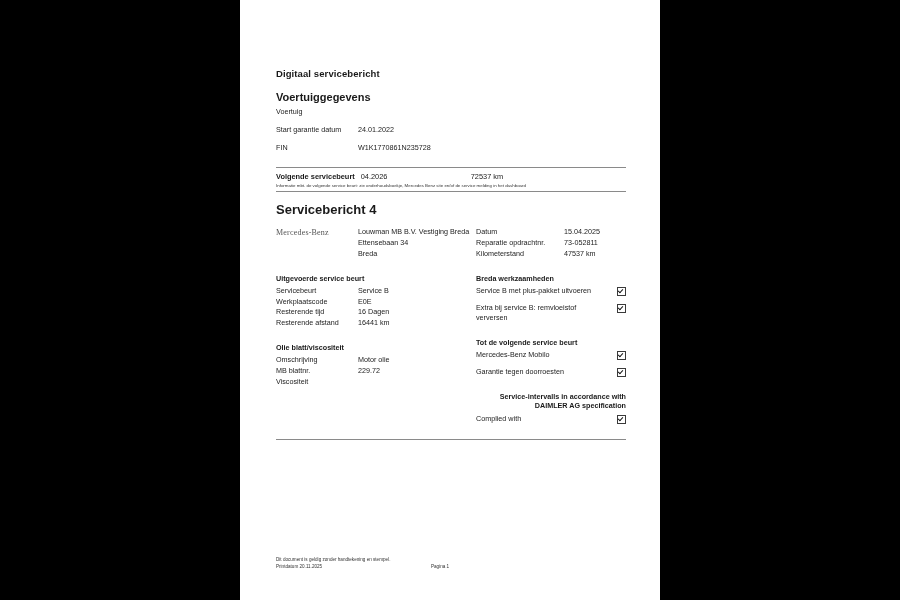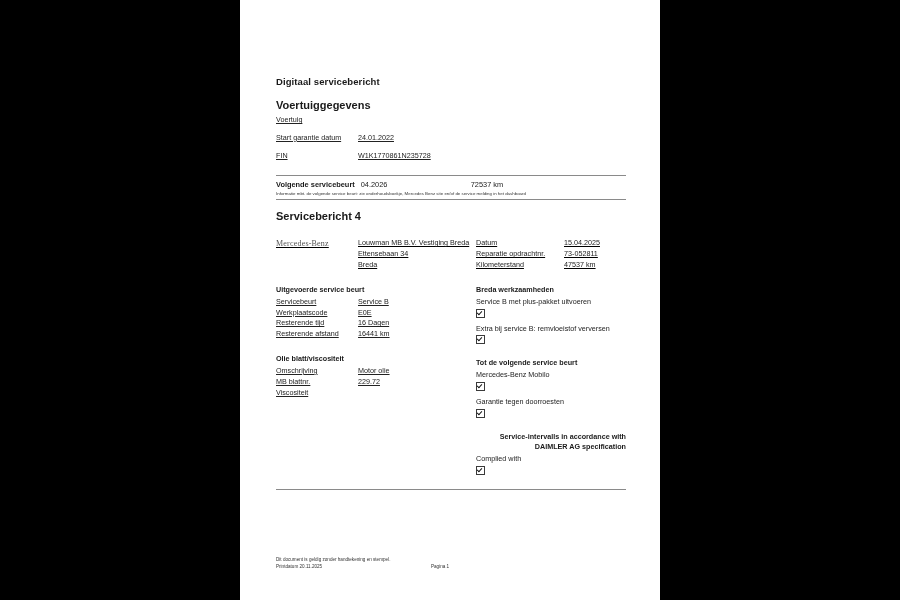--- a/index.html
+++ b/index.html
@@ -32,36 +32,35 @@
     left: 36px;
     top: 60px;
     width: 350px;
   }
 
   .doc-title {
     font-size: 9.5px;
     font-weight: bold;
     color: #1a1a1a;
     letter-spacing: 0.1px;
-    margin: 16px 0 12px 0;
+    margin: 8px 0 12px 0;
   }
 
   .section-head {
     font-size: 11px;
     font-weight: bold;
     color: #1a1a1a;
     margin: 0 0 4px 0;
   }
 
   .kv {
     display: flex;
     font-size: 7.2px;
     color: #222222;
     line-height: 1.5;
-    text-decoration: underline;
   }
   .kv .k { width: 82px; flex: none; }
   .kv .v { flex: 1; }
 
   .kv.spaced { margin-top: 7px; }
 
   hr.rule {
     border: none;
     border-top: 1px solid #8a8a8a;
     margin: 0;
@@ -84,30 +83,29 @@
   .next-service-row .ns-date { width: 110px; }
   .next-service-row .ns-km { }
   .fineprint {
     font-size: 4.4px;
     color: #333333;
     margin-top: 2px;
     line-height: 1.35;
   }
 
   .report-head {
-    font-size: 11px;
-    font-weight: bold;
-    color: #1a1a1a;
-    margin: 10px 0 16px 0;
+    font-size: 13px;
+    font-weight: bold;
+    color: #1a1a1a;
+    margin: 10px 0 10px 0;
   }
 
   .dealer-block {
     display: flex;
     align-items: flex-start;
-    text-decoration: underline;
   }
   .mb-logo {
     width: 82px;
     flex: none;
     font-family: "Liberation Serif", serif;
     font-size: 8px;
     color: #555555;
     letter-spacing: 0.2px;
     padding-top: 1px;
   }
@@ -139,21 +137,20 @@
   }
   .blk .kv .k { width: 82px; }
 
   .check-row {
     display: flex;
     align-items: flex-start;
     font-size: 7.2px;
     color: #222222;
     line-height: 1.5;
     margin-bottom: 6px;
-    flex-direction: column;
   }
   .check-row .label { flex: 1; padding-right: 8px; }
   .checkbox {
     width: 7px;
     height: 7px;
     flex: none;
     border: 1px solid #3a3a3a;
     background: #ffffff;
     position: relative;
     margin-top: 1px;

